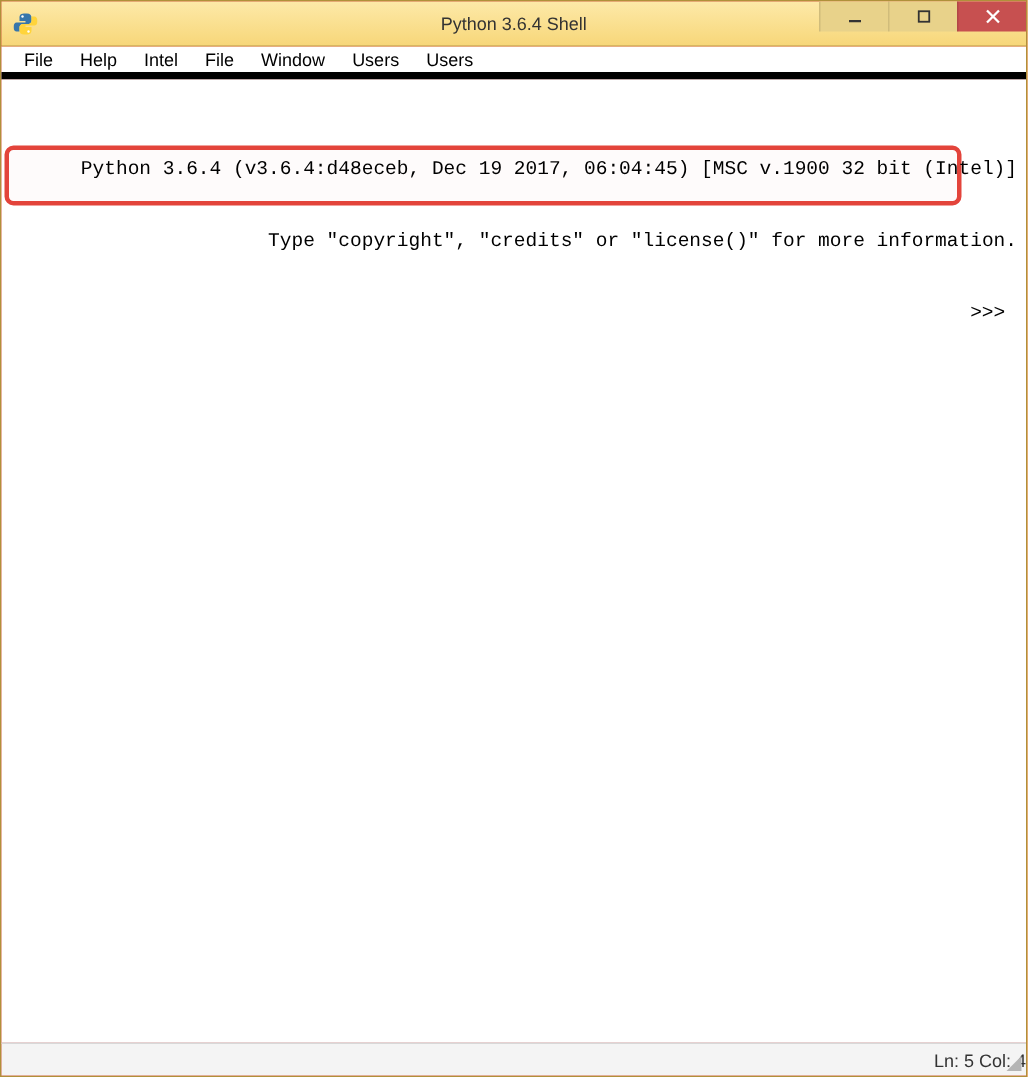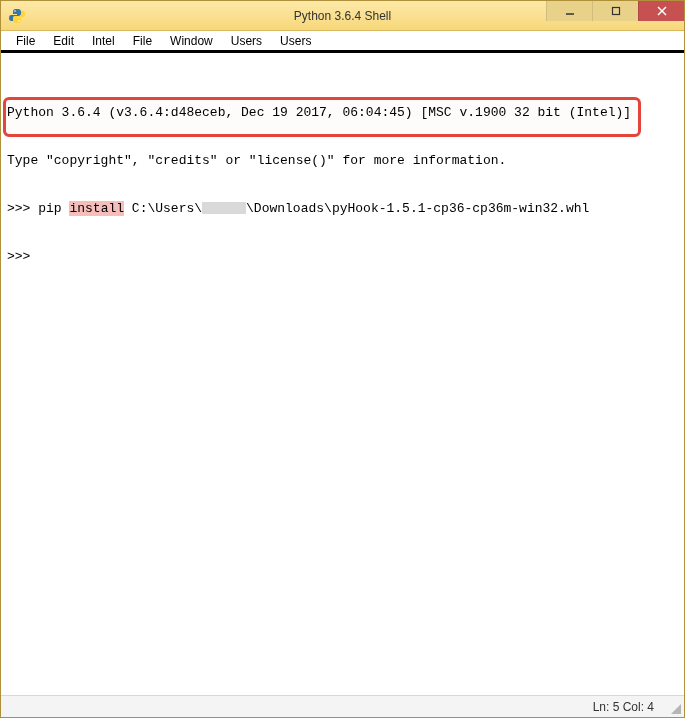--- a/index.html
+++ b/index.html
@@ -72,21 +72,21 @@
     }
     .titlebar-btn.minmax {
       background: #e8d28a;
     }
     .menubar {
       height: 22px;
       background: #fff;
       display: flex;
       align-items: center;
       padding-left: 6px;
-      border-bottom: 3px solid #000000;
+      border-bottom: 5px solid #000000;
       font-size: 12px;
     }
     .menu-item {
       padding: 2px 9px;
       cursor: pointer;
       color: #000;
     }
     .editor-area {
       flex: 1;
       background: #fff;
@@ -103,20 +103,21 @@
       position: absolute;
       border: 3px solid #e3443b;
       border-radius: 6px;
       background: rgba(227, 68, 59, 0.02);
       pointer-events: none;
     }
     .line {
       position: relative;
       z-index: 1;
       white-space: pre;
+      text-align: right;
     }
     .err-highlight {
       background: rgba(227, 68, 59, 0.35);
     }
     .redacted {
       display: inline-block;
       width: 44px;
       height: 12px;
       background: #d9d9d9;
       vertical-align: middle;
@@ -125,21 +126,20 @@
     .error-text {
       color: #d00;
     }
     .statusbar {
       height: 22px;
       background: #f4f4f4;
       border-top: 1px solid #d8d8d8;
       display: flex;
       align-items: center;
       justify-content: flex-end;
-      padding-right: 30px;
       font-size: 12px;
       color: #333;
       position: relative;
     }
     .resize-grip {
       position: absolute;
       right: 2px;
       bottom: 2px;
       width: 14px;
       height: 14px;
@@ -186,33 +186,32 @@
         <svg width="10" height="10" viewBox="0 0 10 10">
             <line x1="1" y1="1" x2="9" y2="9" stroke="#fff" stroke-width="1.5"></line>
             <line x1="9" y1="1" x2="1" y2="9" stroke="#fff" stroke-width="1.5"></line>
           </svg>
       </div>
     </div>
   </div>
 
   <div class="menubar">
     <div class="menu-item">File</div>
-    <div class="menu-item">Edit</div>
+    <div class="menu-item">Help</div>
     <div class="menu-item">Intel</div>
     <div class="menu-item">File</div>
     <div class="menu-item">Window</div>
     <div class="menu-item">Users</div>
     <div class="menu-item">Users</div>
   </div>
 
   <div class="editor-area">
     <div class="highlight-box" id="hlbox" style="top: 44px; left: 2px; width: 638px; height: 40px;"></div>
     <div class="line">Python 3.6.4 (v3.6.4:d48eceb, Dec 19 2017, 06:04:45) [MSC v.1900 32 bit (Intel)]</div>
     <div class="line">Type "copyright", "credits" or "license()" for more information.</div>
-    <div class="line"><span>&gt;&gt;&gt; </span><span>pip </span><span class="err-highlight">install</span><span> C:\Users\</span><span class="redacted"></span><span>\Downloads\pyHook-1.5.1-cp36-cp36m-win32.whl</span></div>
     <div class="line">&gt;&gt;&gt; </div>
   </div>
 
   <div class="statusbar">
     <span>Ln: 5  Col: 4</span>
     <div class="resize-grip"></div>
   </div>
 
 </div>
 

